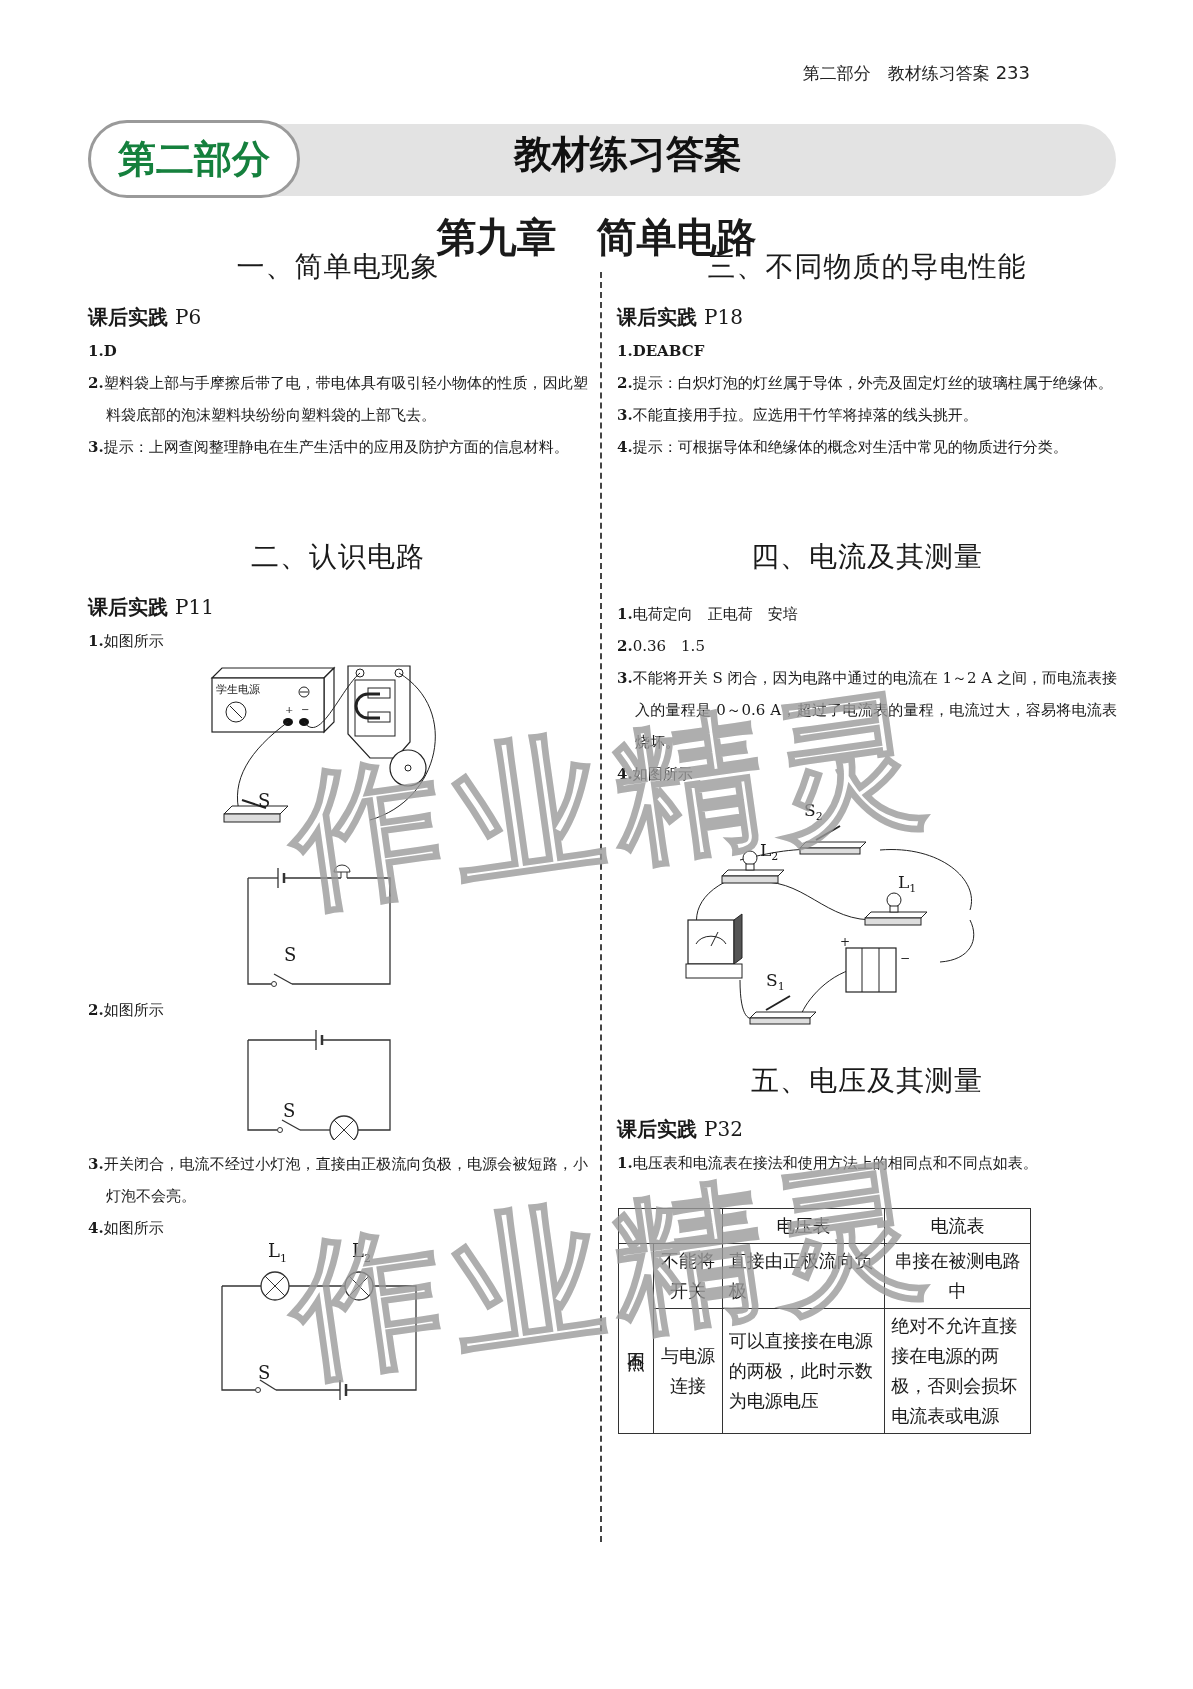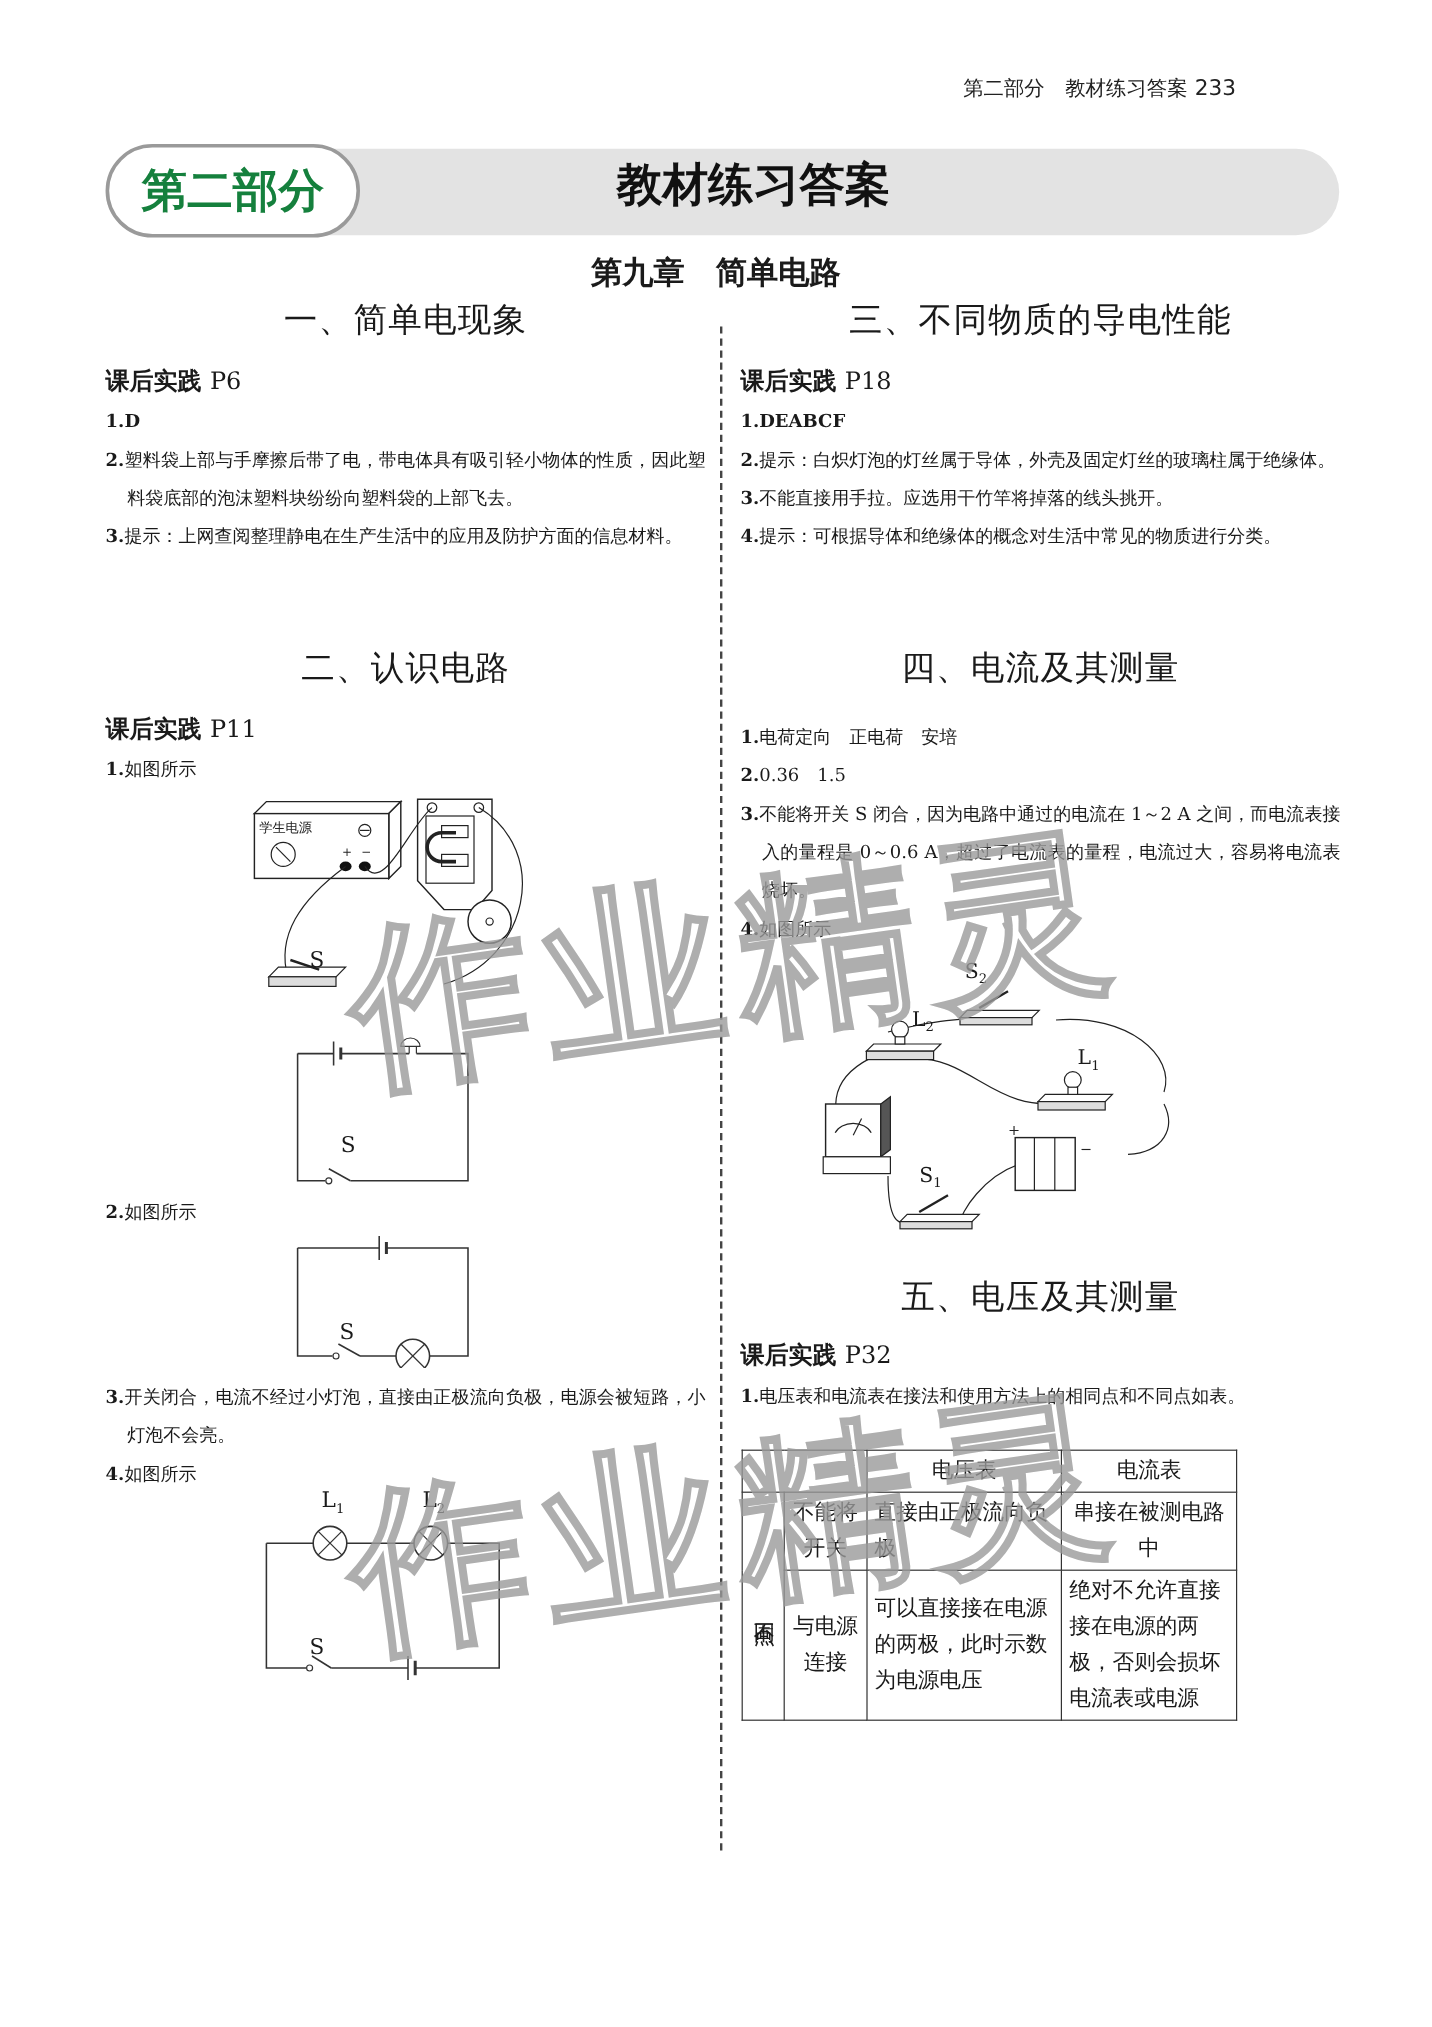--- a/index.html
+++ b/index.html
@@ -7,21 +7,21 @@
          font-family: "DejaVu Serif", "Liberation Serif", serif; color: #1a1a1a; }
   .abs { position: absolute; }
   .running-head { right: 163px; top: 62px; font-family: "DejaVu Sans", sans-serif; font-size: 17px; color: #222; }
   .running-head .pn { font-size: 18px; margin-left: 6px; }
   .banner { left: 88px; top: 124px; width: 1028px; height: 72px; background: #e3e3e3; border-radius: 36px; }
   .banner-tag { left: 88px; top: 120px; width: 212px; height: 78px; border: 3px solid #9a9a9a; border-radius: 40px; background: #fff;
                 display: flex; align-items: center; justify-content: center; box-sizing: border-box;
                 font-family: "DejaVu Sans", sans-serif; font-weight: bold; font-size: 38px; color: #15803d; }
   .banner-title { left: 300px; top: 124px; width: 816px; height: 60px; display: flex; align-items: center; justify-content: center;
                   font-family: "DejaVu Sans", sans-serif; font-weight: bold; font-size: 38px; color: #111; padding-right: 160px; box-sizing: border-box; }
-  .chapter { left: 0; width: 1193px; top: 210px; text-align: center; font-family: "DejaVu Sans", sans-serif; font-weight: bold; font-size: 26px; }
+  .chapter { left: 0; width: 1193px; top: 210px; text-align: center; font-family: "DejaVu Sans", sans-serif; font-weight: bold; font-size: 40px; }
   .divider { left: 600px; top: 272px; height: 1270px; border-left: 2px dashed #444; }
   .col { width: 500px; }
   .col.left { left: 88px; }
   .col.right { left: 617px; }
   .sec-title { text-align: center; font-family: "DejaVu Sans", sans-serif; font-size: 28px; letter-spacing: 1px; width: 500px; }
   .sub { font-family: "DejaVu Sans", sans-serif; font-weight: bold; font-size: 20px; }
   .sub .pg { font-family: "DejaVu Serif", serif; font-weight: normal; }
   .item { font-size: 15px; line-height: 32px; padding-left: 18px; text-indent: -18px; text-align: justify; }
   .item b { font-weight: bold; }
   svg { position: absolute; }

